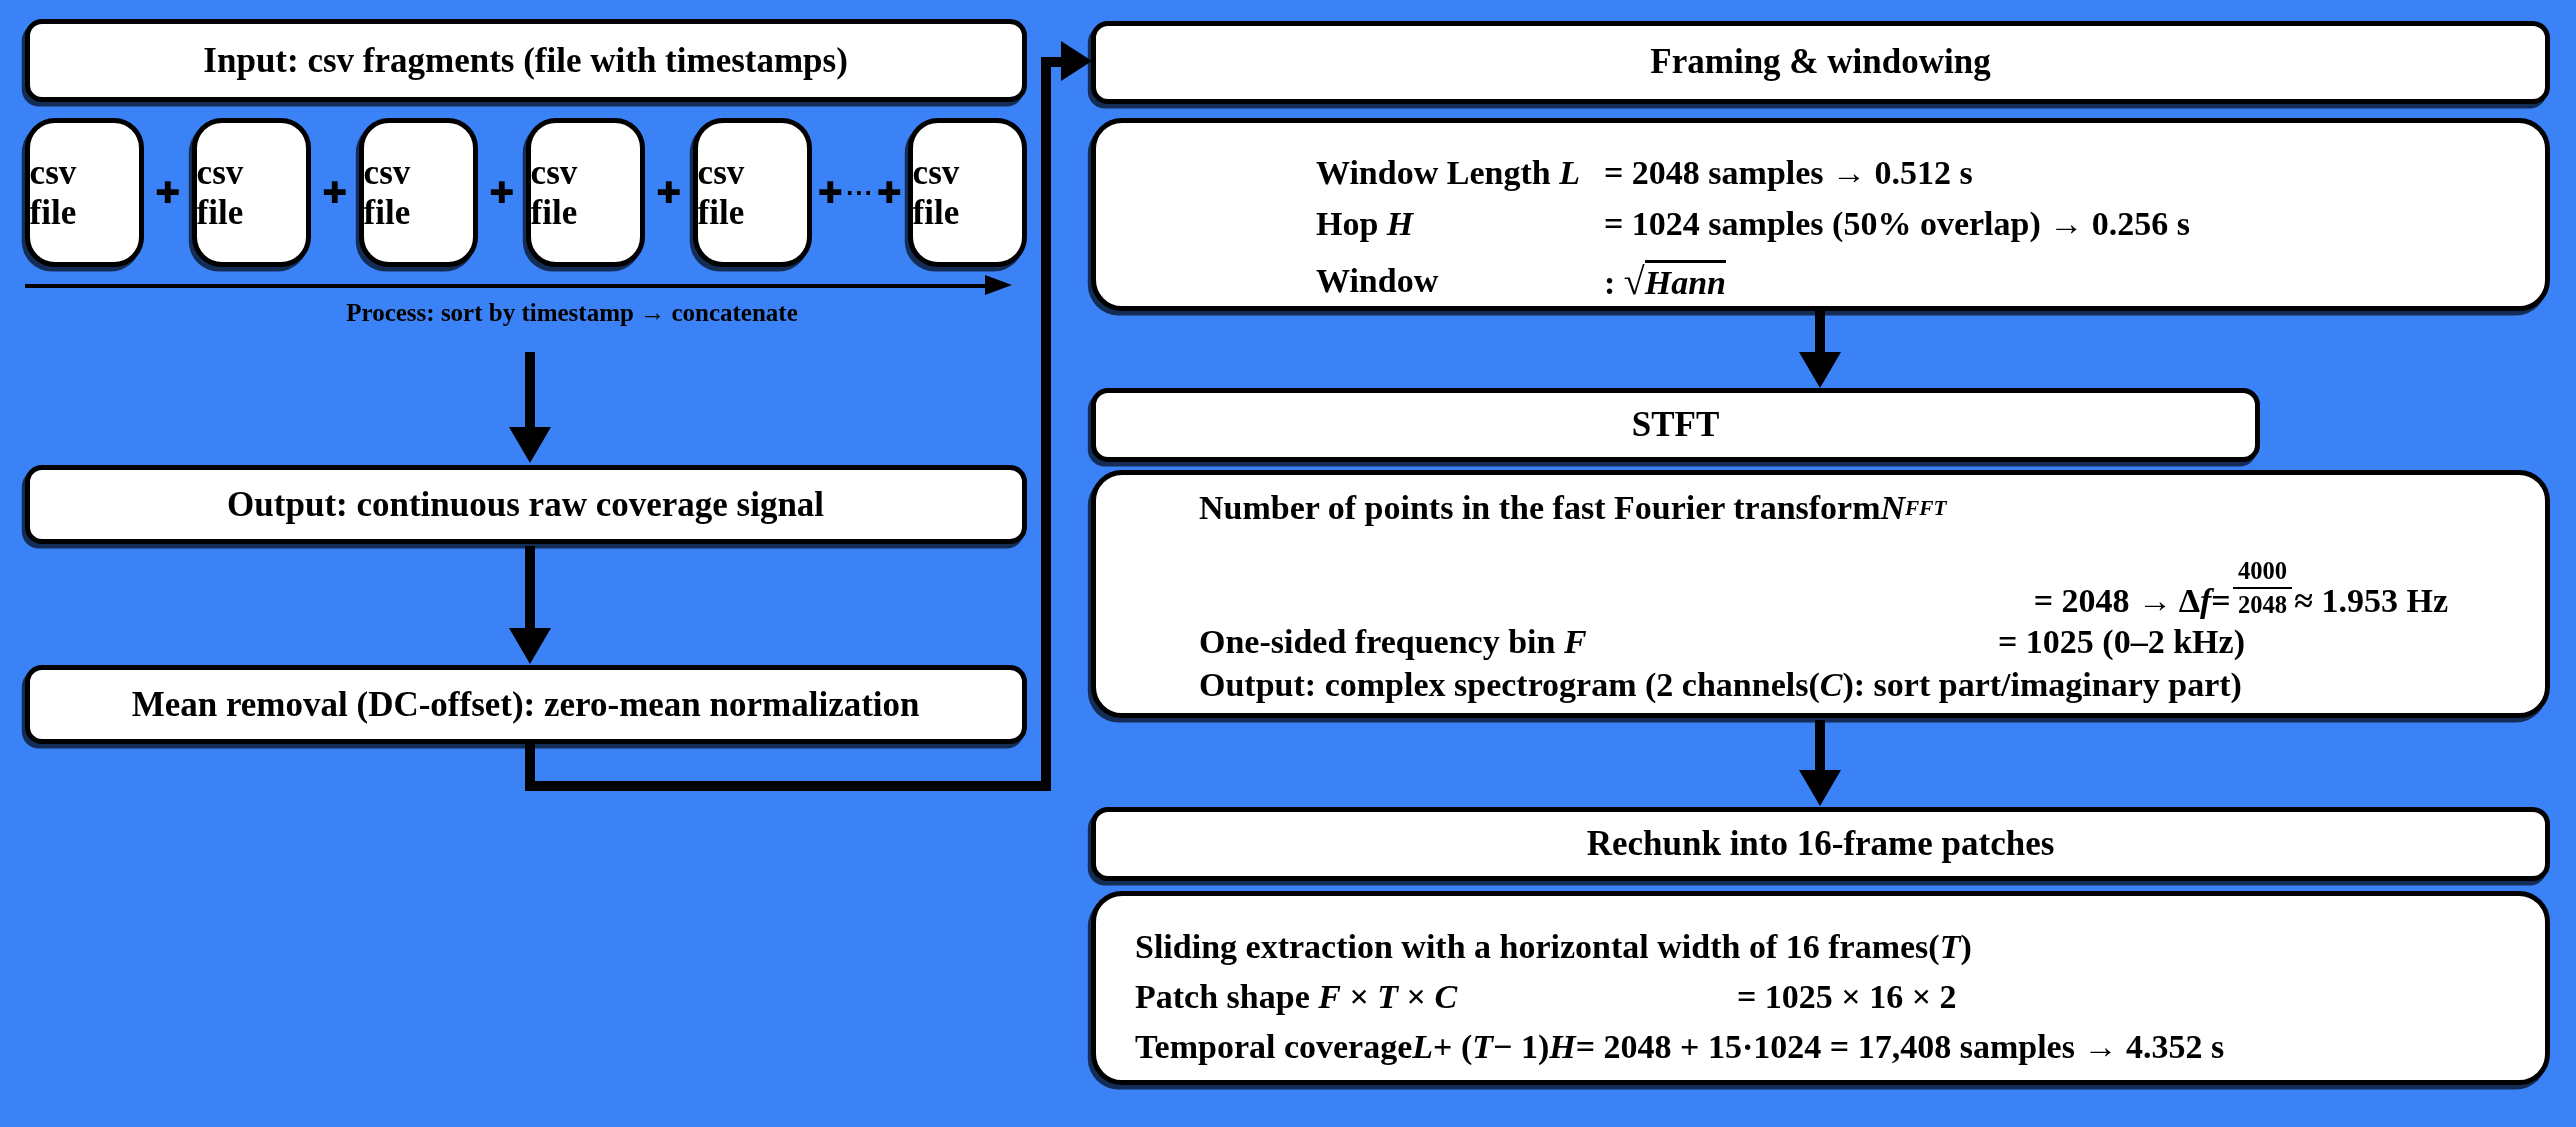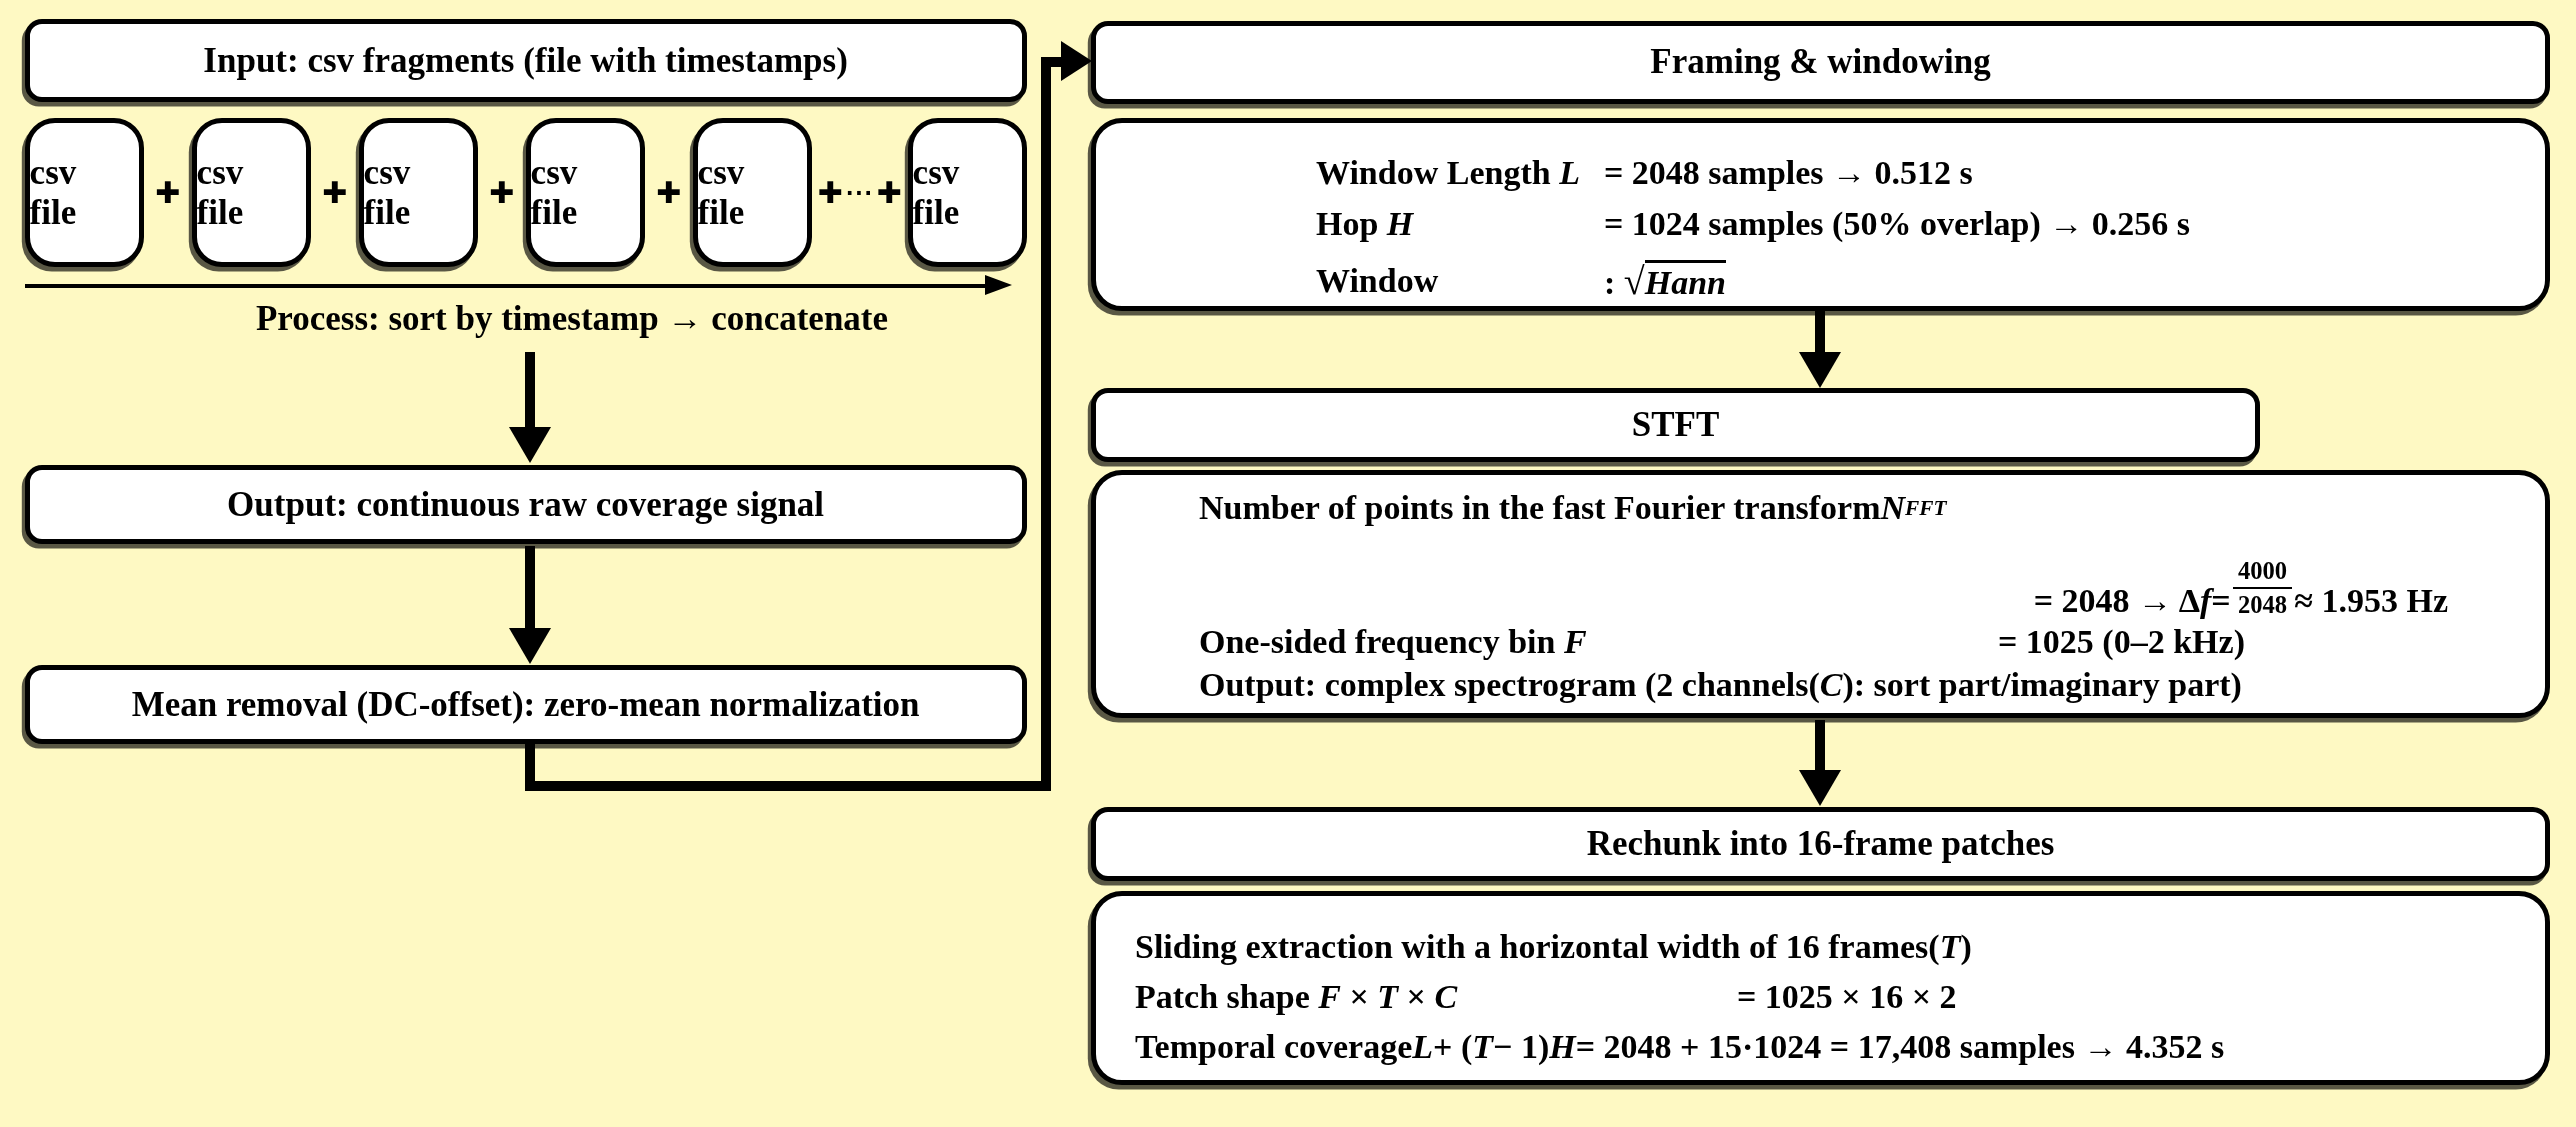--- a/index.html
+++ b/index.html
@@ -1,16 +1,16 @@
 <!DOCTYPE html>
 <html style="font-size:10.3px"><head>
 <meta charset="utf-8">
 <style>
   html,body{margin:0;padding:0;background:#ffffff;}
-  #canvas{position:relative;width:2576px;height:1127px;background:#fef9c3;
+  #canvas{position:relative;width:2576px;height:1127px;background:#3b82f6;
           font-family:"Liberation Serif","DejaVu Serif",serif;font-weight:700;color:#000;overflow:hidden;}
 
   .box{position:absolute;background:#fff;border:5.2px solid #000;border-radius:17px;
        box-shadow:-3.2px 4.5px 0 rgba(0,0,0,0.65);box-sizing:border-box;
        display:flex;align-items:center;justify-content:center;}
   .detail{border-radius:31px;display:block;}
   .title-text{font-size:35px;white-space:nowrap;}
 
   
   #csv-row{position:absolute;left:24.6px;top:118px;width:1002px;height:149px;display:flex;align-items:stretch;}
@@ -28,21 +28,21 @@
   .head-down{position:absolute;width:0;height:0;border-left:21.3px solid transparent;
              border-right:21.3px solid transparent;border-top:36px solid #000;}
   .head-right{position:absolute;width:0;height:0;border-top:20.7px solid transparent;
               border-bottom:20.7px solid transparent;border-left:31px solid #000;}
   .head-right.small{border-top:10.3px solid transparent;border-bottom:10.3px solid transparent;
                     border-left:27px solid #000;}
 
   #timeline-shaft{left:24.6px;top:284px;width:962px;height:3.9px;}
   #timeline-head{left:985px;top:275px;}
   #process-caption{position:absolute;left:71px;top:299px;width:1002px;text-align:center;
-                   font-size:35px;white-space:nowrap;}
+                   font-size:25px;white-space:nowrap;}
 
   #a1-shaft{left:525px;top:352px;width:9.7px;height:78px;}  #a1-head{left:509px;top:427px;}
   #a2-shaft{left:525px;top:546px;width:9.7px;height:84px;}  #a2-head{left:509px;top:628px;}
   #a3-shaft{left:1815px;top:311px;width:9.7px;height:43px;}  #a3-head{left:1799px;top:352px;}
   #a4-shaft{left:1815px;top:720px;width:9.7px;height:52px;} #a4-head{left:1799px;top:770px;}
 
   #e-stub{left:525px;top:743px;width:9.7px;height:48px;}
   #e-bottom{left:525px;top:781px;width:525px;height:9.7px;}
   #e-up{left:1041px;top:57px;width:9.7px;height:734px;}
   #e-top{left:1041px;top:57px;width:23px;height:9.7px;}

